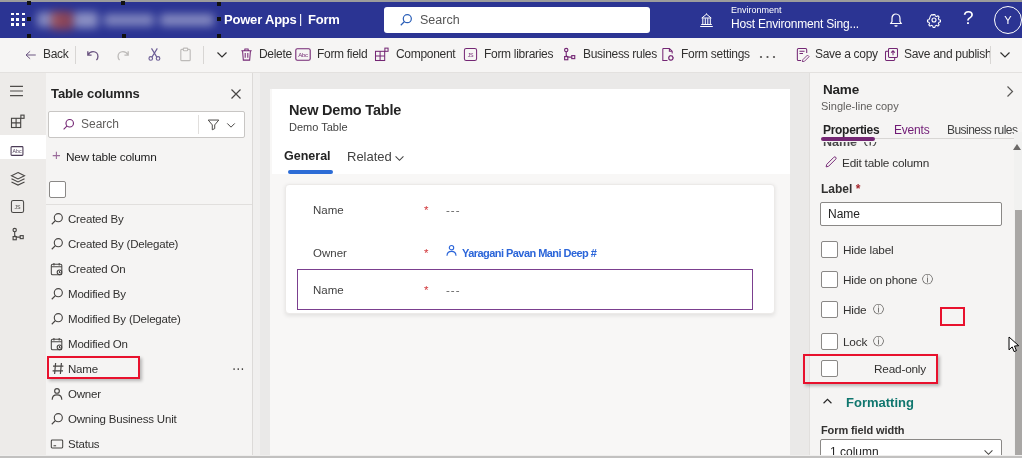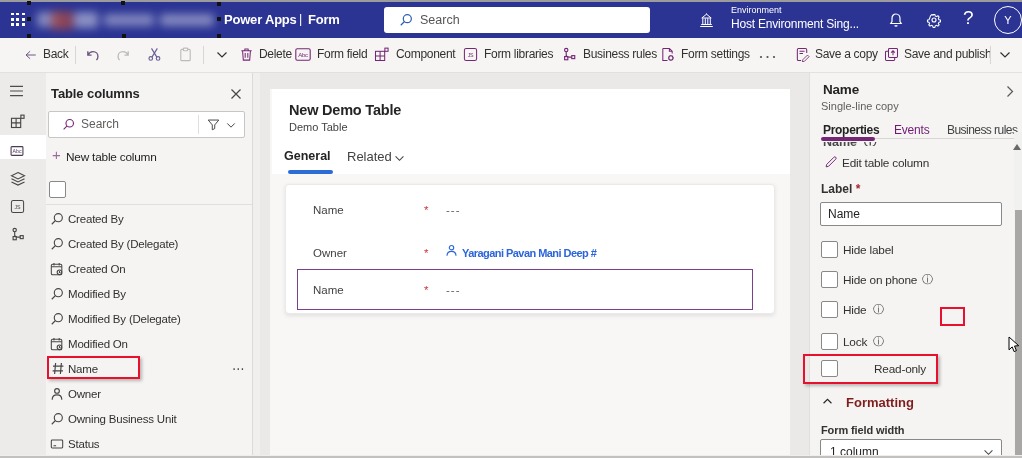--- a/index.html
+++ b/index.html
@@ -365,21 +365,21 @@
     <div class="abs" style="left:64px;top:261px;font-size:11px;color:#484644;">ⓘ</div>
     <div class="abs" style="left:12px;top:287px;width:15px;height:15px;background:#fff;border:1px solid #8a8886;border-radius:2px;"></div>
     <div class="abs" style="left:34px;top:289px;font-size:11.8px;letter-spacing:-0.2px;margin-left:31px;">Read-only</div>
 
     <div class="abs" style="left:131px;top:234px;width:21px;height:15px;border:2px solid #e8112d;"></div>
     <div class="abs" style="left:-6px;top:281px;width:131px;height:26px;border:2px solid #e8112d;box-shadow:2px 2px 3px rgba(0,0,0,.25);"></div>
 
     <svg class="abs" style="left:13px;top:325px;" width="11" height="7" viewBox="0 0 12 8" fill="none" stroke="#242424" stroke-width="1.3">
         <path d="M1.5 6 L6 1.5 L10.5 6"></path>
       </svg>
-    <div class="abs" style="left:37px;top:322px;font-size:13px;font-weight:bold;color:#7f1d1d;">Formatting</div>
+    <div class="abs" style="left:37px;top:322px;font-size:13px;font-weight:bold;color:#0f766e;">Formatting</div>
     <div class="abs" style="left:12px;top:351px;font-size:11px;letter-spacing:-0.1px;font-weight:bold;">Form field width</div>
     <div class="abs" style="left:11px;top:366px;width:180px;height:24px;background:#fff;border:1px solid #8a8886;border-radius:2px;">
       <div class="abs" style="left:9px;top:5px;font-size:12px;color:#242424;">1 column</div>
       <svg class="abs" style="left:162px;top:9px;" width="11" height="7" viewBox="0 0 12 8" fill="none" stroke="#484644" stroke-width="1.2">
           <path d="M1.5 1.5 L6 6 L10.5 1.5"></path>
         </svg>
     </div>
   </div>
 
   <div class="abs" style="left:1014px;top:132px;width:8px;height:326px;background:#f1f1f0;"></div>

